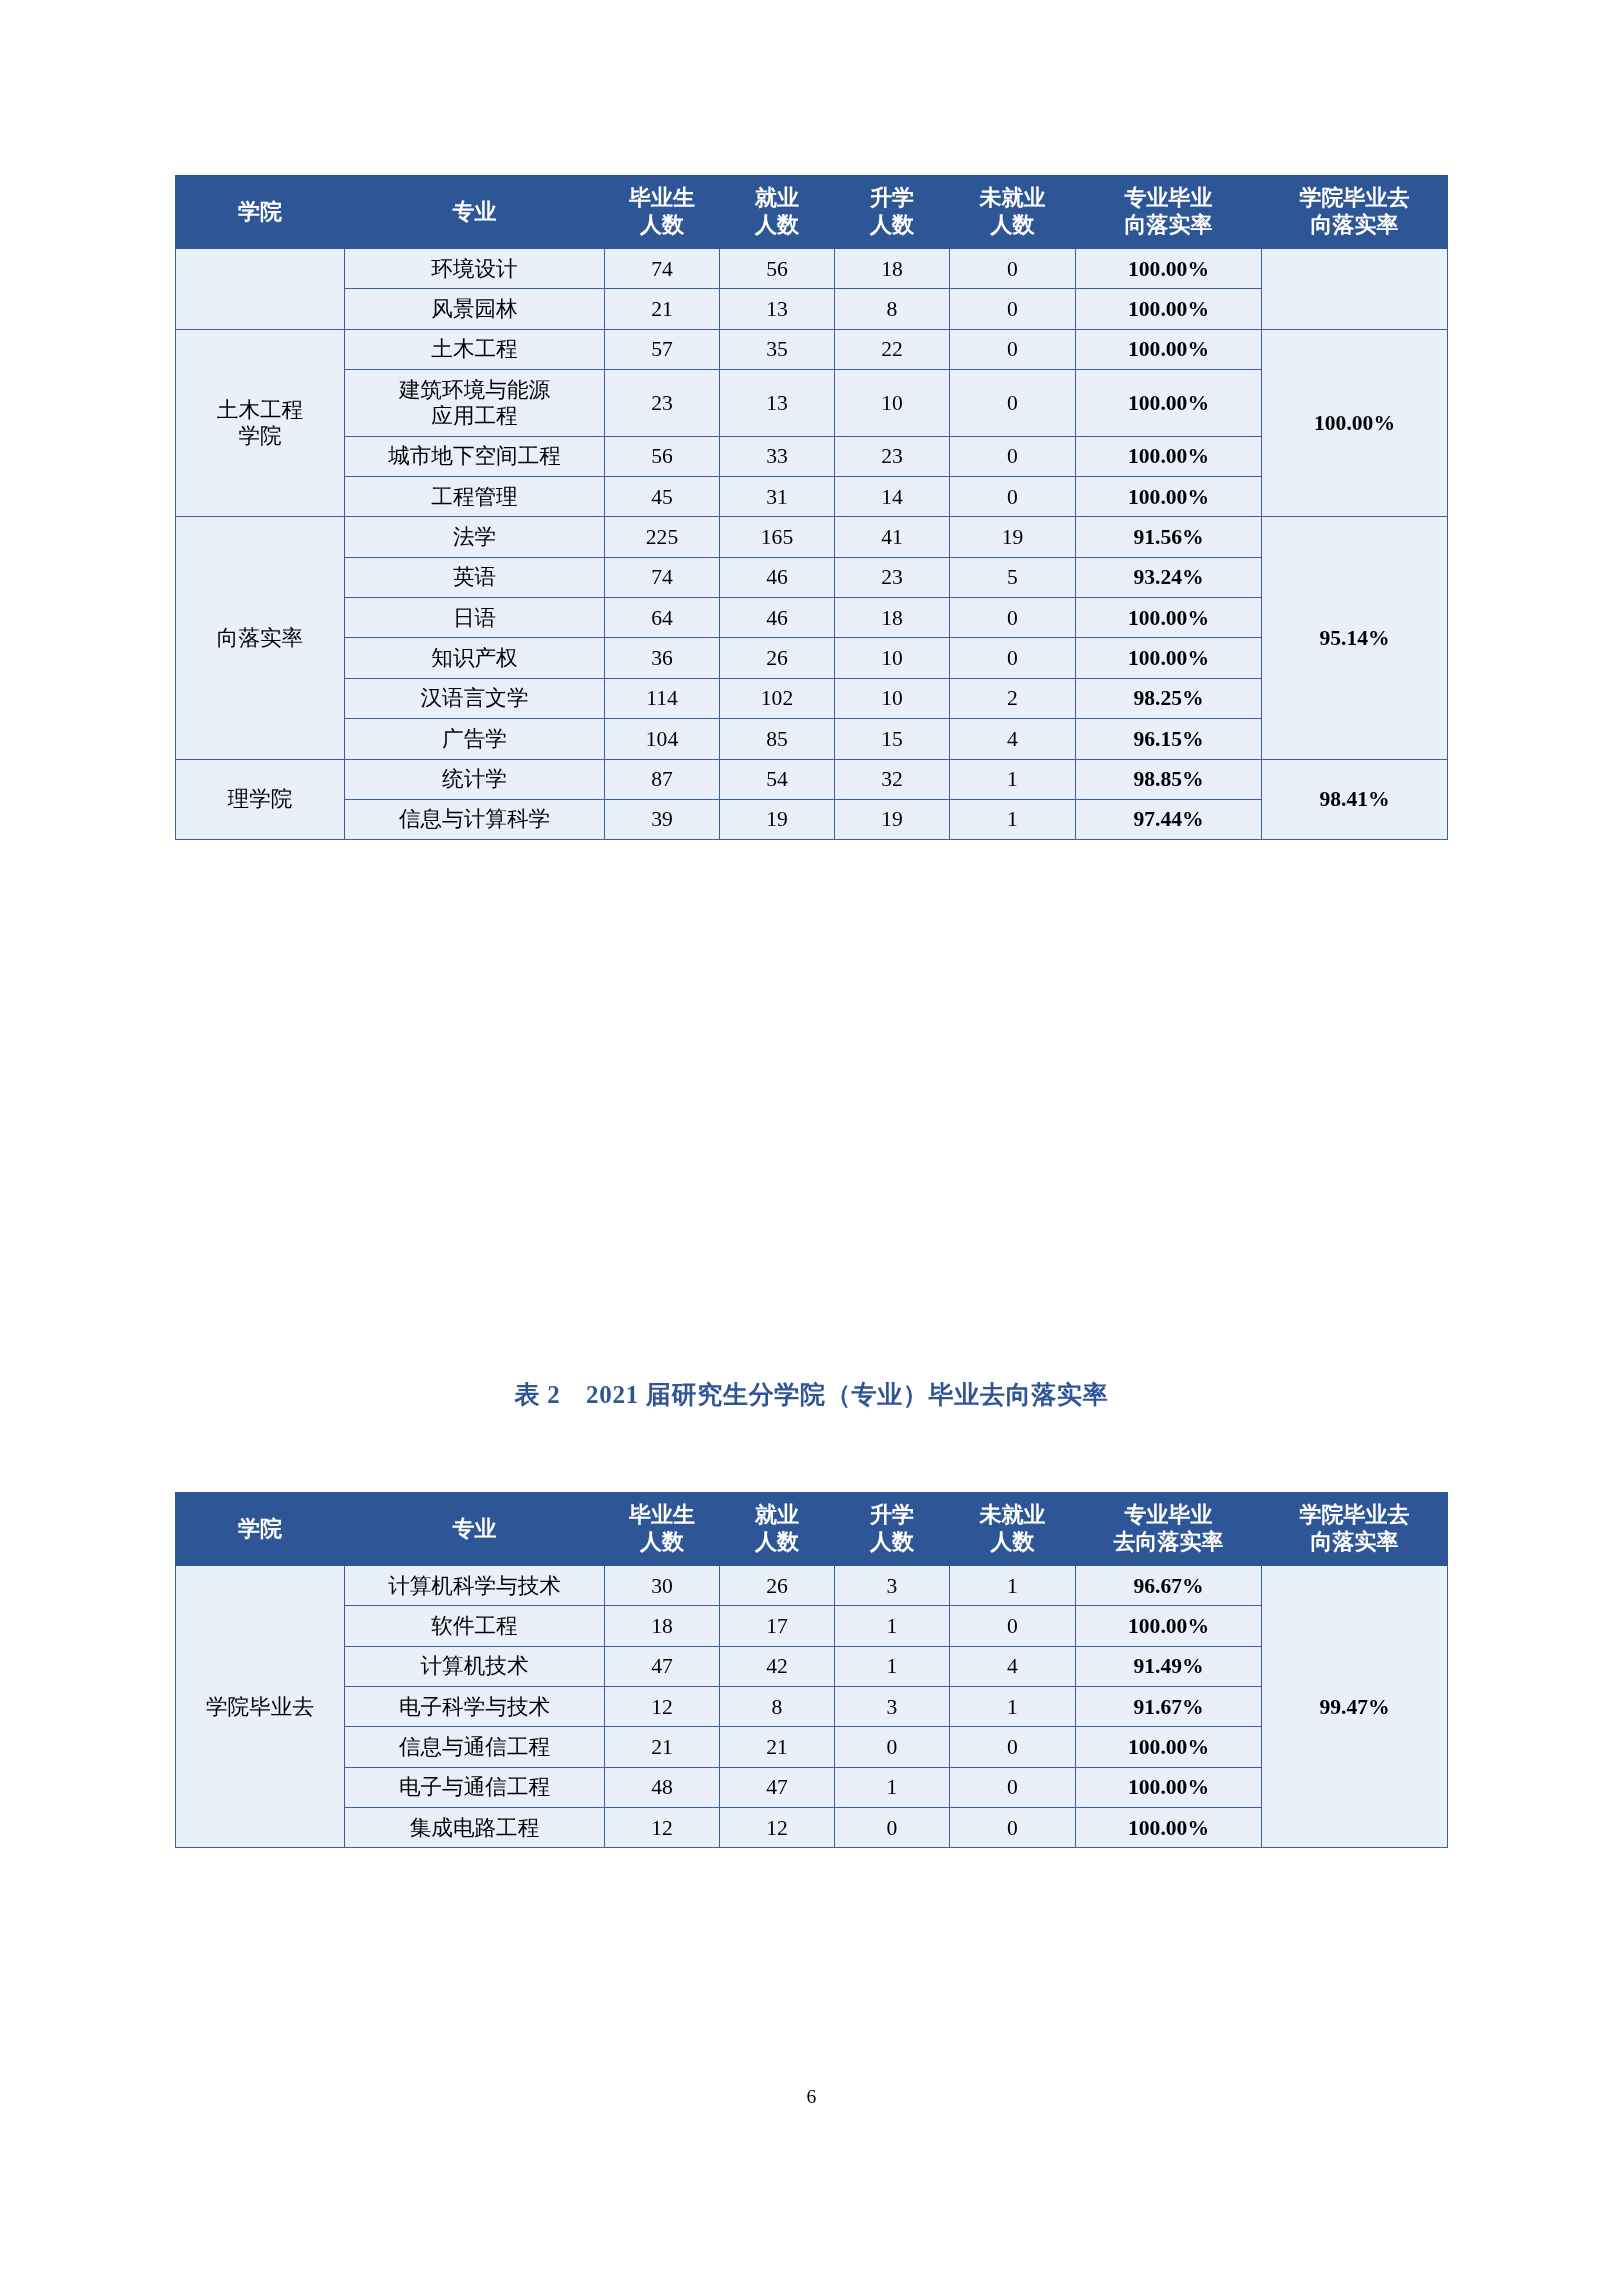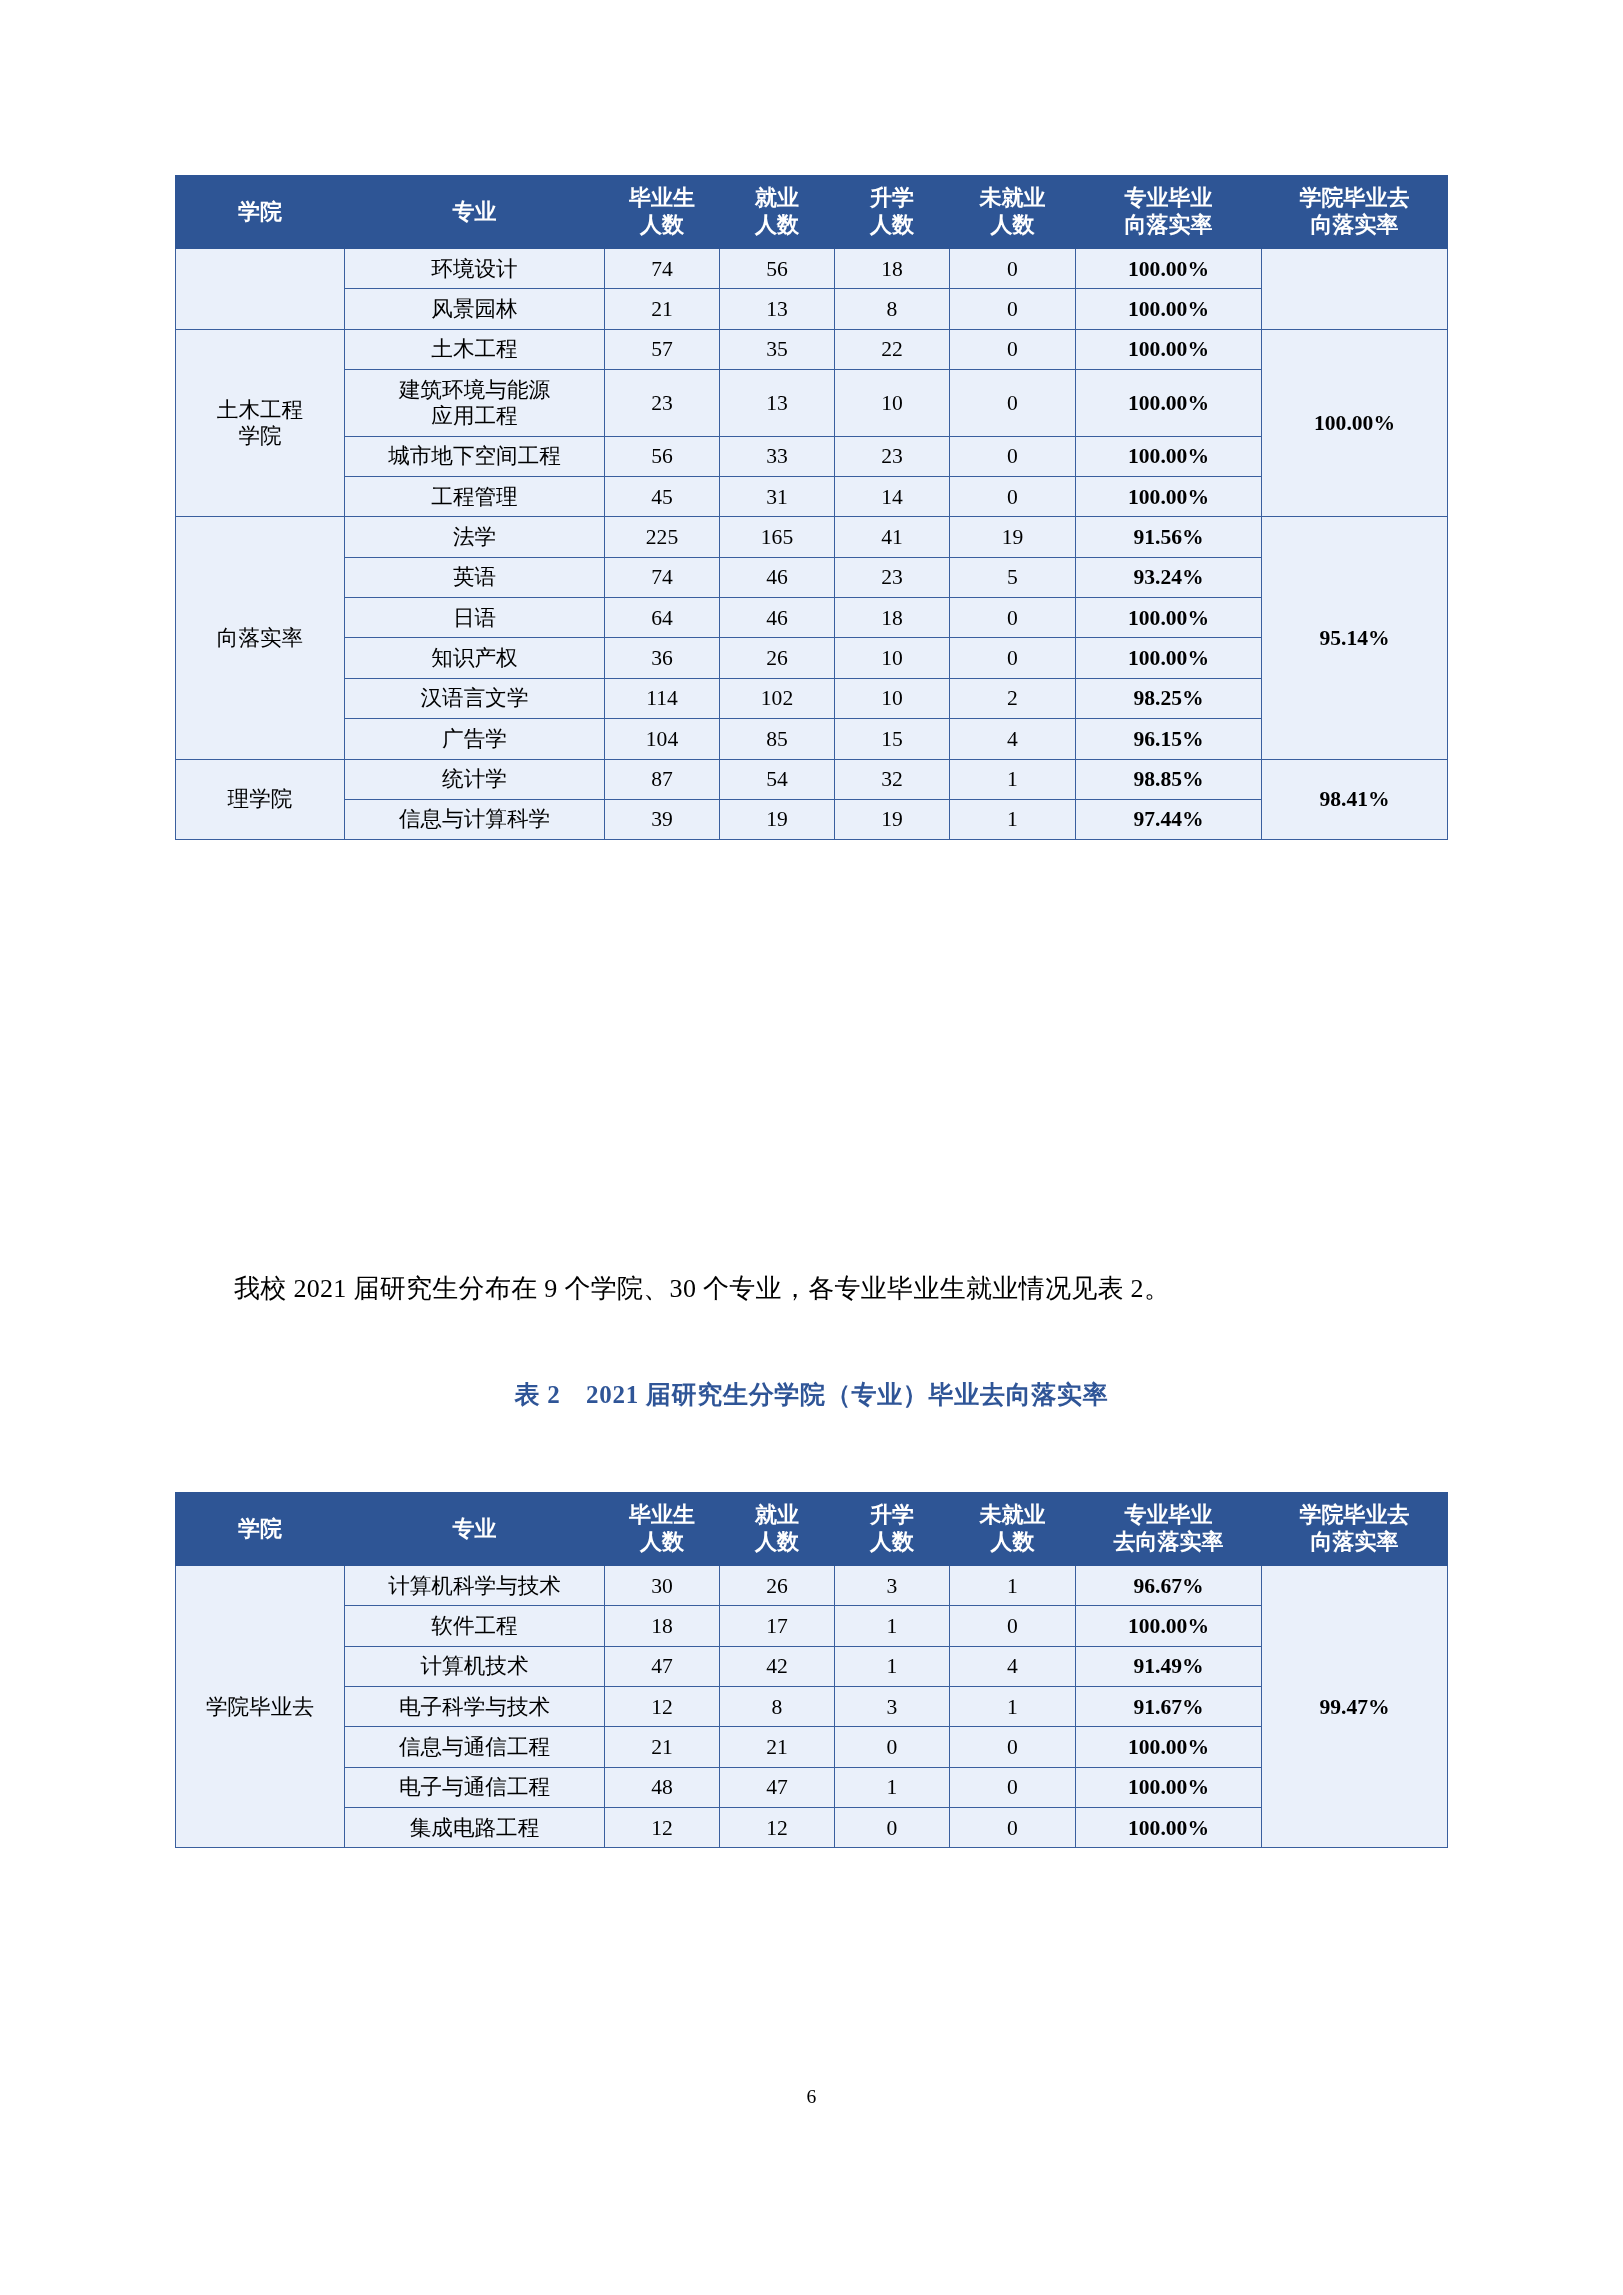--- a/index.html
+++ b/index.html
@@ -266,23 +266,20 @@
           <td class="num">39</td>
           <td class="num">19</td>
           <td class="num">19</td>
           <td class="num">1</td>
           <td class="rate">97.44%</td>
         </tr>
       </tbody>
     </table>
   </div>
 
-  <div class="para" style="top:1263px;">
-    <span class="indent"></span><span>我校 2021 届研究生分布在 9 个学院、30 个专业，各专业毕业生就业情况见表 2。</span>
-  </div>
 
   <div class="tbl-caption" style="top:1362px;margin-top:16px;">表 2　2021 届研究生分学院（专业）毕业去向落实率</div>
 
   <div class="tbl-wrap" style="top:1492px;">
     <table class="dt">
       <colgroup>
         <col class="c0">
           <col class="c1">
           <col class="c2">
           <col class="c3">

